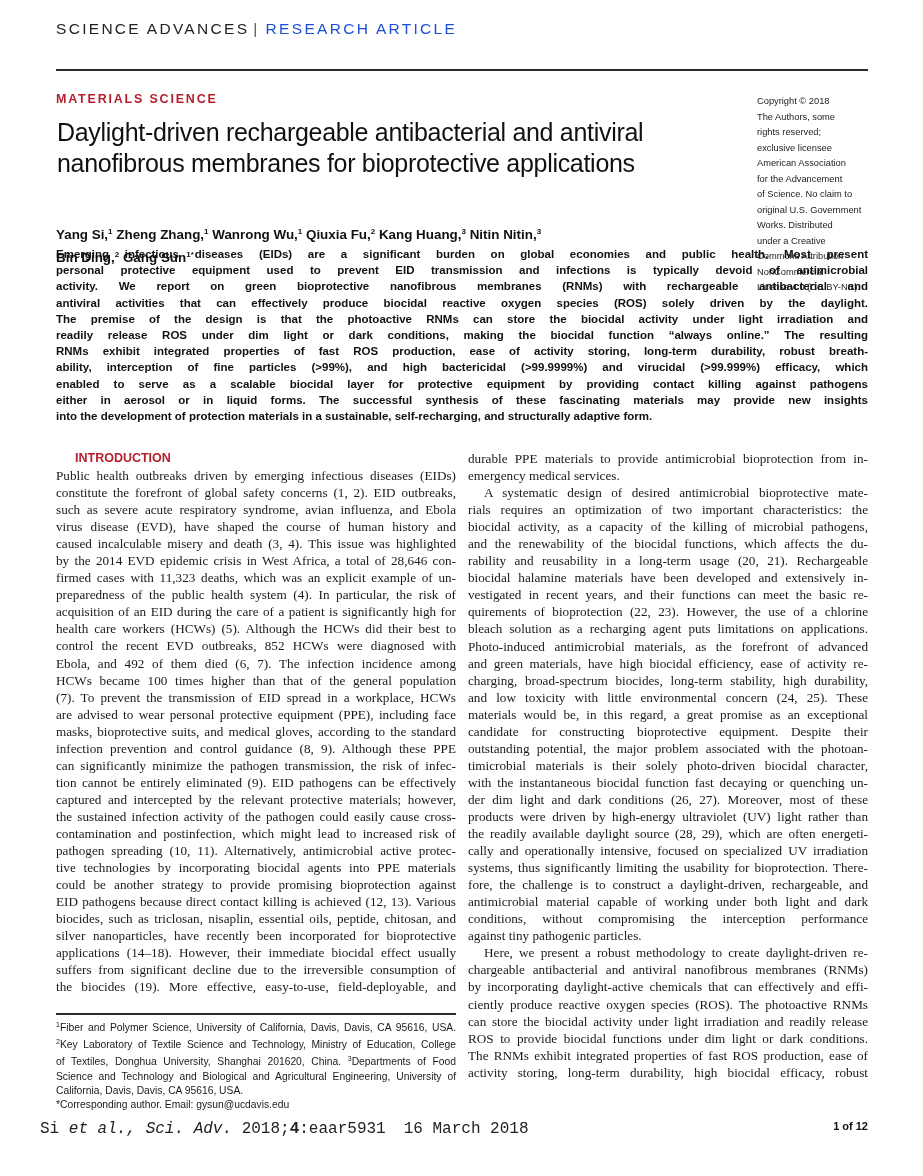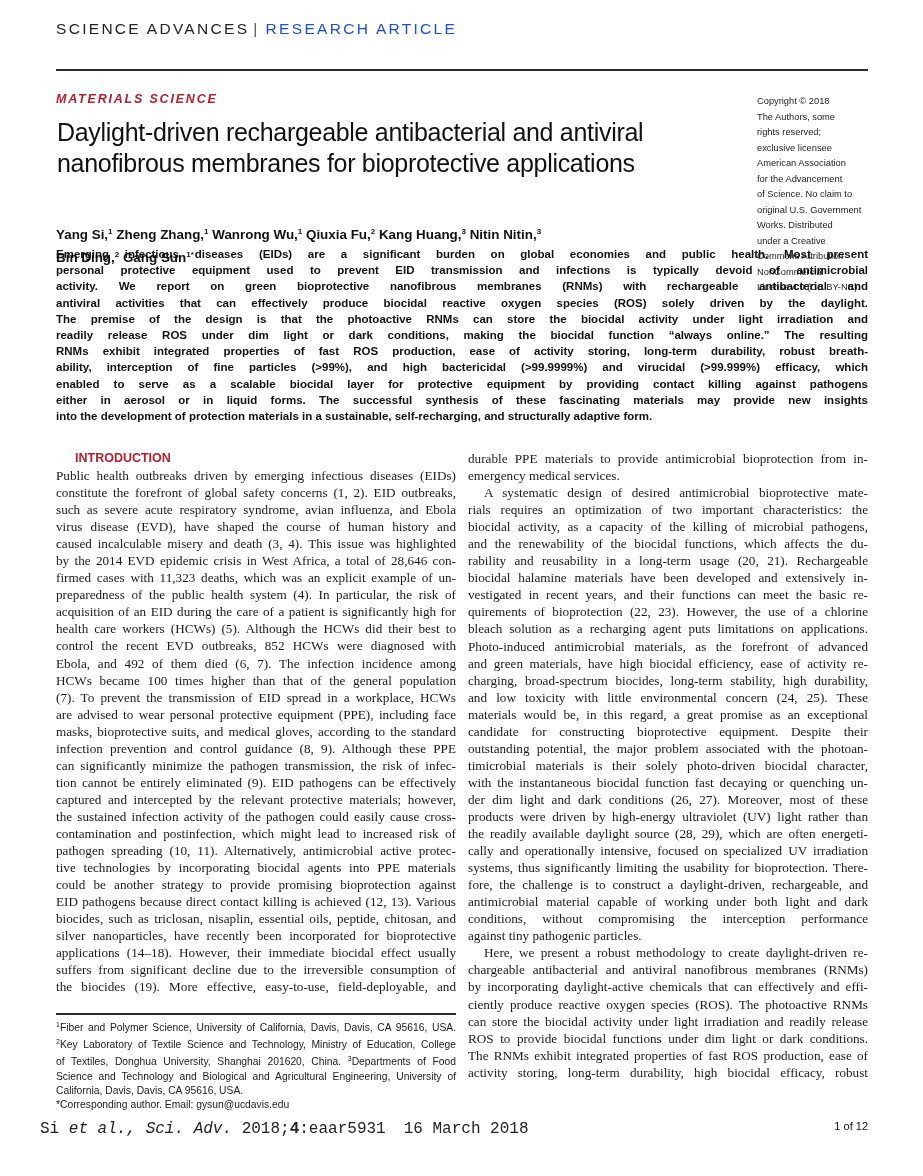--- a/index.html
+++ b/index.html
@@ -6,21 +6,21 @@
     body { width: 923px; height: 1176px; position: relative; overflow: hidden; color: #1a1a1a; }
     .page { position: absolute; left: 0; top: 0; width: 923px; height: 1176px; }
 
     .header { position: absolute; left: 56px; top: 20px; width: 812px; height: 52px; }
     .journal-line { position: absolute; left: 0; top: 0; height: 30px; font-family: "Liberation Sans", sans-serif; font-size: 15.5px; letter-spacing: 2.3px; white-space: nowrap; }
     .journal-name { color: #222; text-align: right; }
     .journal-sep { color: #555; margin: 0 6px 0 4px; }
     .journal-type { color: #1d4ed8; }
     .header-rule { position: absolute; left: 0; top: 49px; width: 812px; height: 2px; background: #2b2b2b; }
 
-    .section-kicker { position: absolute; left: 56px; top: 92px; font-family: "Liberation Sans", sans-serif; font-weight: bold; font-size: 12.5px; letter-spacing: 1.8px; color: #b3202e; font-style: italic; }
+    .section-kicker { position: absolute; left: 56px; top: 92px; font-family: "Liberation Sans", sans-serif; font-weight: bold; font-size: 12.5px; letter-spacing: 1.8px; color: #b3202e; }
 
     .title { position: absolute; left: 56px; top: 116px; width: 690px; font-family: "Liberation Sans", sans-serif; font-size: 25px; line-height: 31px; color: #111; margin: 1px; font-weight: normal; letter-spacing: -0.3px; }
 
     .authors { position: absolute; left: 56px; top: 190px; width: 640px; font-family: "Liberation Sans", sans-serif; font-weight: bold; font-size: 13.4px; line-height: 20px; color: #111; margin-top: 32px; }
     .authors sup { font-size: 8px; vertical-align: 5px; font-weight: bold; }
 
     .copyright { position: absolute; left: 757px; top: 94px; width: 150px; font-family: "Liberation Sans", sans-serif; font-size: 9.3px; line-height: 15.5px; color: #222; }
     .copyright div { white-space: nowrap; }
 
     .abstract { position: absolute; left: 56px; top: 246px; width: 812px; font-family: "Liberation Sans", sans-serif; font-weight: bold; font-size: 11.5px; line-height: 16.2px; color: #111; text-align: justify; }
@@ -36,21 +36,21 @@
     .intro-heading { font-family: "Liberation Sans", sans-serif; font-weight: bold; font-size: 12.5px; color: #b3202e; line-height: 17px; display: block; padding-left: 19px; }
 
     .foot-rule { position: absolute; left: 56px; top: 1013px; width: 400px; height: 2px; background: #2b2b2b; }
     .footnotes { position: absolute; left: 56px; top: 1018px; width: 400px; font-family: "Liberation Sans", sans-serif; font-size: 10.3px; line-height: 14.2px; color: #1a1a1a; }
     .footnotes .fl { display: block; text-align: justify; text-align-last: justify; white-space: nowrap; }
     .footnotes .fl.last { text-align-last: left; }
     .footnotes sup { font-size: 7px; vertical-align: 4px; }
 
     .footer-left { position: absolute; left: 40px; top: 1120px; font-family: Liberation Mono, monospace; font-size: 16px; color: #222; white-space: nowrap; }
     .footer-left .date { margin-left: 18px; }
-    .footer-right { position: absolute; right: 55px; top: 1120px; font-family: "Liberation Sans", sans-serif; font-weight: normal; font-size: 11px; color: #111; }
+    .footer-right { position: absolute; right: 55px; top: 1120px; font-family: "Liberation Sans", sans-serif; font-weight: bold; font-size: 11px; color: #111; }
   </style>
 </head>
 <body>
 
 <div class="page">
 
   <div class="header">
     <div class="journal-line">
       <span class="journal-name">SCIENCE ADVANCES</span><span class="journal-sep">|</span><span class="journal-type">RESEARCH ARTICLE</span>
     </div>

